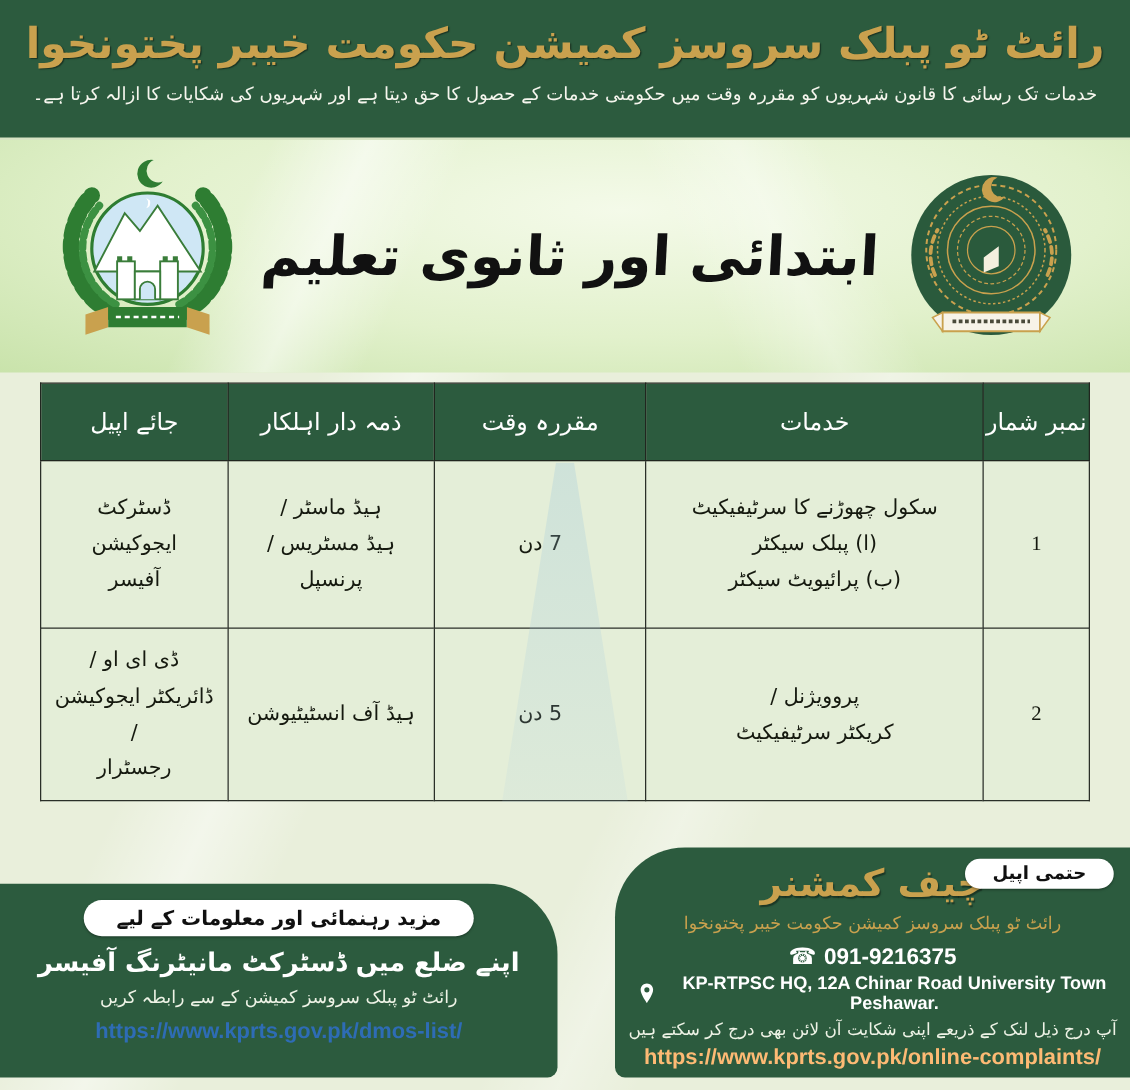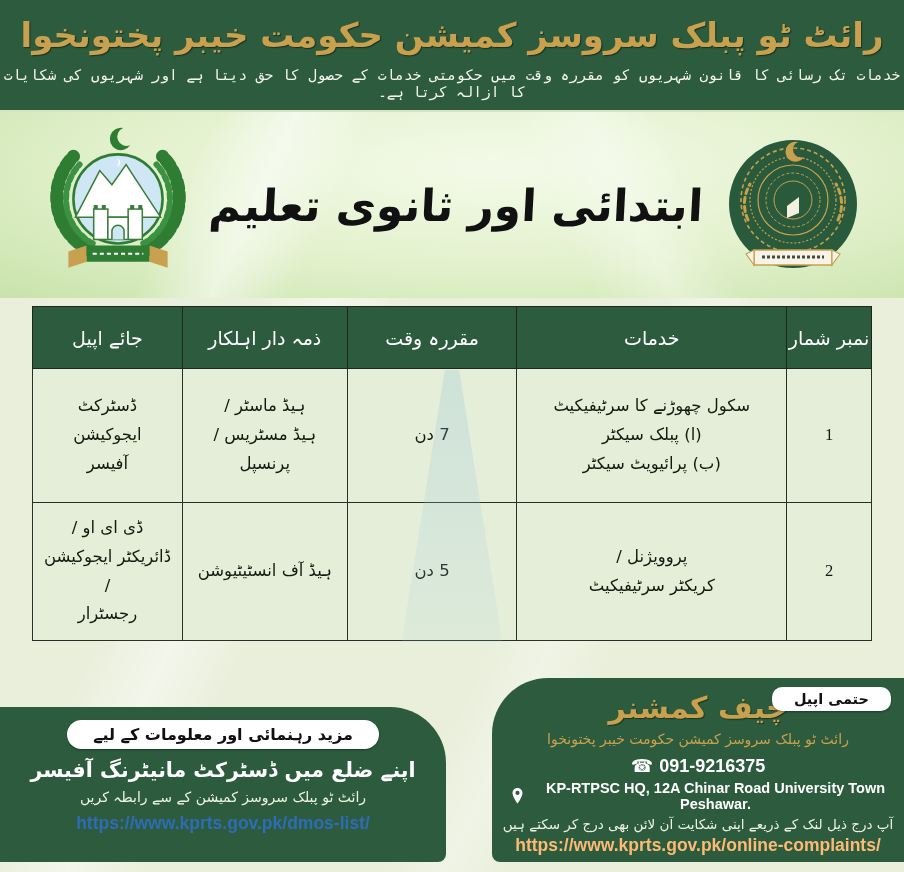--- a/index.html
+++ b/index.html
@@ -15,21 +15,21 @@
   
   .top-banner {
     height:112px; background:#2c5b3e; text-align:center; padding-top:14px;
     border-bottom:2px solid #d7e4c4;
   }
   .top-banner .title {
     direction:rtl; color:#c9a14e; font-size:34px; font-weight:bold; line-height:1.25;
     text-shadow:1px 1px 1px rgba(0,0,0,.45);
   }
   .top-banner .subtitle {
-    direction:rtl; color:#f6f6ee; font-size:14.5px; margin-top:10px; letter-spacing:0;font-family:Liberation Mono, monospace;
+    direction:rtl; color:#f6f6ee; font-size:14.5px; margin-top:10px; letter-spacing:0;
   }
   
   .hero {
     height:186px; display:flex; align-items:center; padding:0 36px 0 42px;
     background-image:
       linear-gradient(115deg, rgba(255,255,255,0) 22%, rgba(255,255,255,.55) 30%, rgba(255,255,255,0) 38%),
       linear-gradient(245deg, rgba(255,255,255,0) 25%, rgba(255,255,255,.35) 32%, rgba(255,255,255,0) 40%),
       radial-gradient(ellipse at 55% 30%, #f4fae9 0%, #e2f1cc 55%, #c9e3ab 100%);
   }
   .hero-title {
@@ -61,21 +61,21 @@
   .footer { position:absolute; left:0; bottom:10px; width:904px; height:184px; }
   .panel { position:absolute; bottom:0; background:#2c5b3e; color:#fff; }
   .panel-left  { left:0;  width:446px; height:155px; border-radius:0 56px 8px 0; text-align:center; }
   .panel-right { right:0; width:412px; height:184px; border-radius:56px 0 0 8px; text-align:center; }
   .pill {
     display:inline-block; background:#ffffff; color:#101010; border-radius:18px;
     padding:5px 26px; font-size:16px; font-weight:bold; direction:rtl;
     box-shadow:0 1px 2px rgba(0,0,0,.35);
   }
   .panel-left .pill { margin-top:13px; }
-  .panel-right .pill { position:absolute; top:9px; right:13px; padding:4px 22px; font-size:14.5px;border-radius:10px; }
+  .panel-right .pill { position:absolute; top:9px; right:13px; padding:4px 22px; font-size:14.5px; }
   .fl-line1 { direction:rtl; font-size:20.5px; font-weight:bold; margin-top:9px; }
   .fl-line2 { direction:rtl; font-size:14px;   margin-top:7px; color:#eef3e6; }
   .fl-line3 { direction:rtl; font-size:14px;   margin-top:6px; color:#eef3e6; }
   .fl-link  { font-family:"Liberation Sans", sans-serif; color:#2e6cb5; font-size:17.5px; font-weight:bold; margin-top:8px; display:block; text-decoration:none; }
   .fr-title { color:#c9a14e; font-size:30px; font-weight:bold; margin-top:12px; direction:rtl; text-shadow:1px 1px 1px rgba(0,0,0,.4); }
   .fr-sub   { color:#c9a14e; font-size:14px; margin-top:6px; direction:rtl; }
   .fr-phone { color:#ffffff; font-size:18px; font-weight:bold; margin-top:8px; font-family:"Liberation Sans", sans-serif; }
   .fr-phone .glyph { font-family:"DejaVu Sans", sans-serif; margin-right:6px; }
   .fr-addr  { color:#ffffff; font-size:14.5px; font-weight:bold; margin-top:3px;
               font-family:"Liberation Sans", sans-serif; display:flex; align-items:center; justify-content:center; gap:2px;padding-left:18px; }

